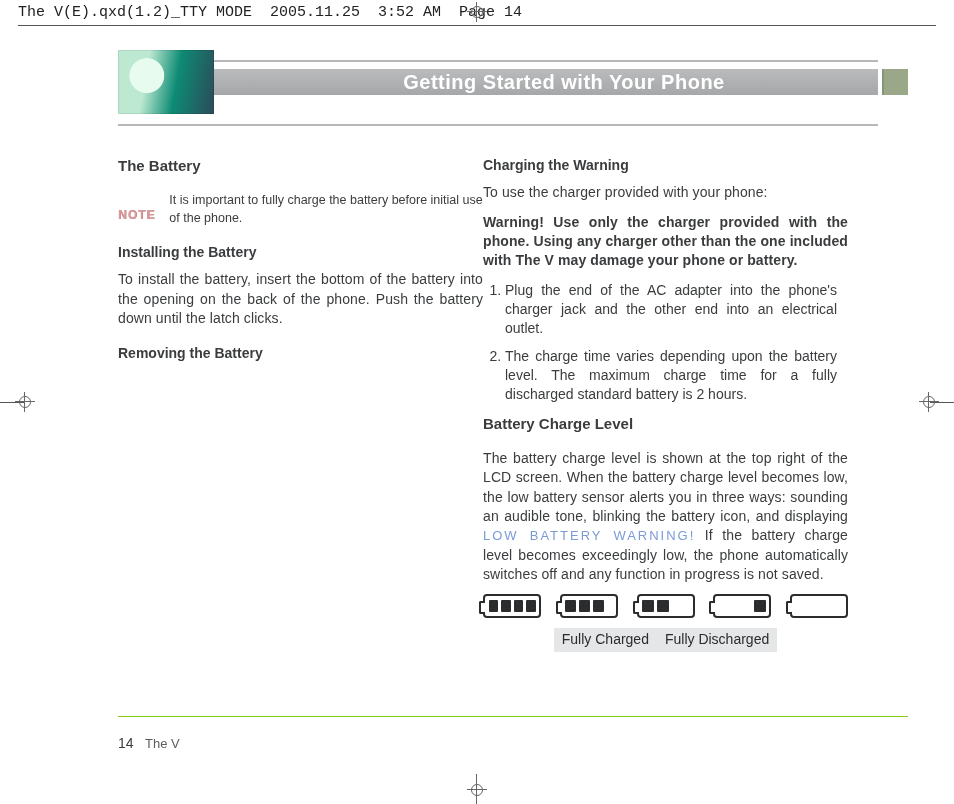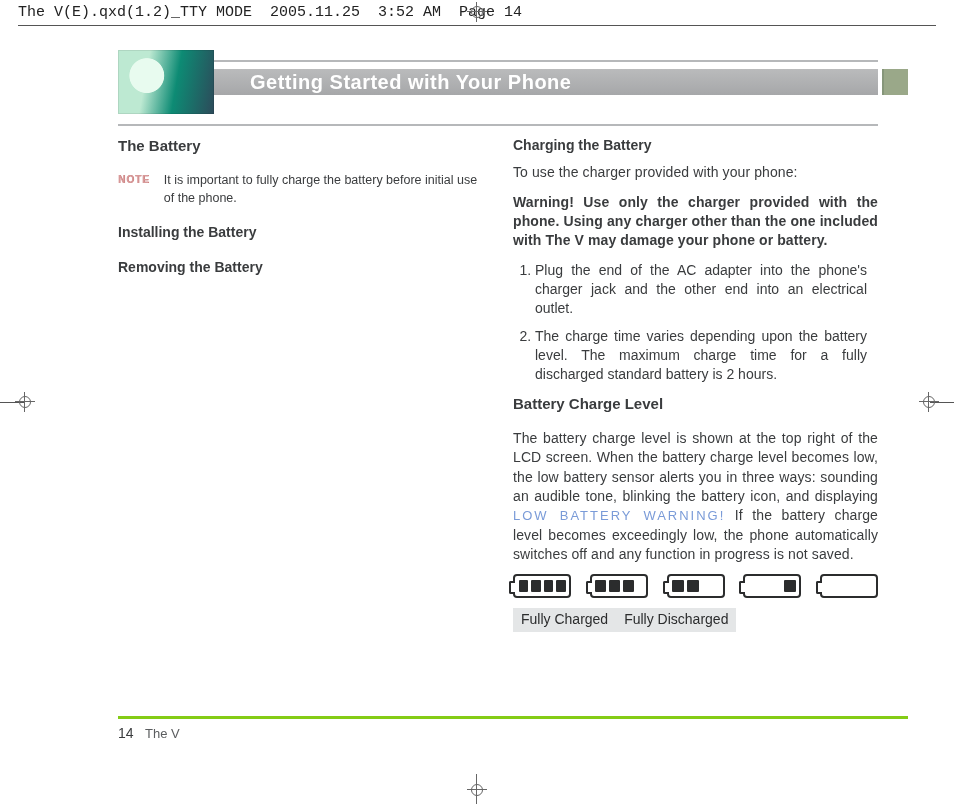--- a/index.html
+++ b/index.html
@@ -115,20 +115,21 @@
   }
   .header .band {
     position: absolute;
     left: 96px; right: 30px;
     top: 50%; transform: translateY(-50%);
     height: 26px;
     background: linear-gradient(180deg, #babbbc 0%, #a6a7a9 100%);
     display: flex;
     align-items: center;
     padding-left: 36px;
+    justify-content: center;
   }
   .header .band .title {
     font-family: "Helvetica Neue", Helvetica, Arial, sans-serif;
     font-weight: 700;
     font-size: 20px;
     letter-spacing: .5px;
     color: #fff;
   }
   .header .rule-top {
     position: absolute;
@@ -138,24 +139,23 @@
   .header .rule-bot {
     position: absolute;
     left: 0; right: 30px; bottom: -12px;
     height: 2px; background: #b6b8ba;
   }
 
   
   .content {
     position: absolute;
     left: 118px;
-    top: 136px;
+    top: 156px;
     width: 760px;
     display: flex;
-    gap: 30px;
     font-size: 14px;
     line-height: 1.38;
     font-stretch: condensed;
   }
   .col {
     width: 365px;
   }
 
   h3.section {
     font-size: 15px;
@@ -173,23 +173,23 @@
     gap: 14px;
     margin-bottom: 6px;
     font-size: 12.5px;
     line-height: 1.45;
   }
   .note-label {
     font-weight: 800;
     letter-spacing: 1px;
     color: var(--rose);
     text-shadow: .6px 0 0 var(--rose-shadow);
-    font-size: 10px;
+    font-size: 12px;
     flex-shrink: 0;
-    margin-top: 2px;
+    margin-top: 16px;
   }
   .note-text { flex: 1; }
 
   p { margin: 0 0 10px 0; text-align: justify; letter-spacing: .1px; }
   .bold { font-weight: 700; }
 
   ol {
     margin: 0 11px 10px 0;
     padding-left: 22px;
   }
@@ -236,38 +236,38 @@
     background: #2b2c2d;
     border-radius: 1px;
   }
   .bat.c4 .cell { width: 10px; }
   .bat.c3 .cell { width: 11px; }
   .bat.c2 .cell { width: 12px; }
   .bat.c1 .cell { width: 12px; margin-left: auto; }
 
   .caption-row {
     display: flex;
-    justify-content: flex-start;
+    justify-content: center;
     margin-top: 6px;
   }
   .cap {
     background: #e4e6e7;
     font-family: Arial, Helvetica, sans-serif;
     font-size: 14px;
     padding: 2px 8px;
     color: #2b2c2d;
   }
 
   
   .footer {
     position: absolute;
     left: 118px; right: 46px;
     top: 716px;
-    border-top: 3px solid #84cc16;
-    padding-top: 6px;
+    border-top: 1px solid #84cc16;
+    padding-top: 18px;
     font-size: 13px;
     color: #5b5d5f;
   }
   .footer .pn {
     font-weight: 400;
     color: #3a3c3e;
     margin-right: 8px;
     font-size: 14px;
   }
 </style>
@@ -309,26 +309,27 @@
     <div class="col">
       <h3 class="section">The Battery</h3>
 
       <div class="note-row">
         <span class="note-label">NOTE</span>
         <span class="note-text">It is important to fully charge the battery before initial use of the phone.</span>
       </div>
 
 
       <h4 class="sub">Installing the Battery</h4>
+      <p>To install the battery, insert the bottom of the battery into the opening on the back of the phone. Push the battery down until the latch clicks.</p>
 
       <h4 class="sub">Removing the Battery</h4>
     </div>
 
     <div class="col">
-      <h4 class="sub" style="margin-top:0">Charging the Battery</h4>
+      <h4 class="sub" style="margin-top:0">Charging the Warning</h4>
       <p>To use the charger provided with your phone:</p>
       <p class="bold">Warning! Use only the charger provided with the phone. Using any charger other than the one included with The V may damage your phone or battery.</p>
 
       <ol>
         <li>Plug the end of the AC adapter into the phone's charger jack and the other end into an electrical outlet.</li>
         <li>The charge time varies depending upon the battery level. The maximum charge time for a fully discharged standard battery is 2 hours.</li>
       </ol>
 
       <h3 class="section">Battery Charge Level</h3>
       <p>

